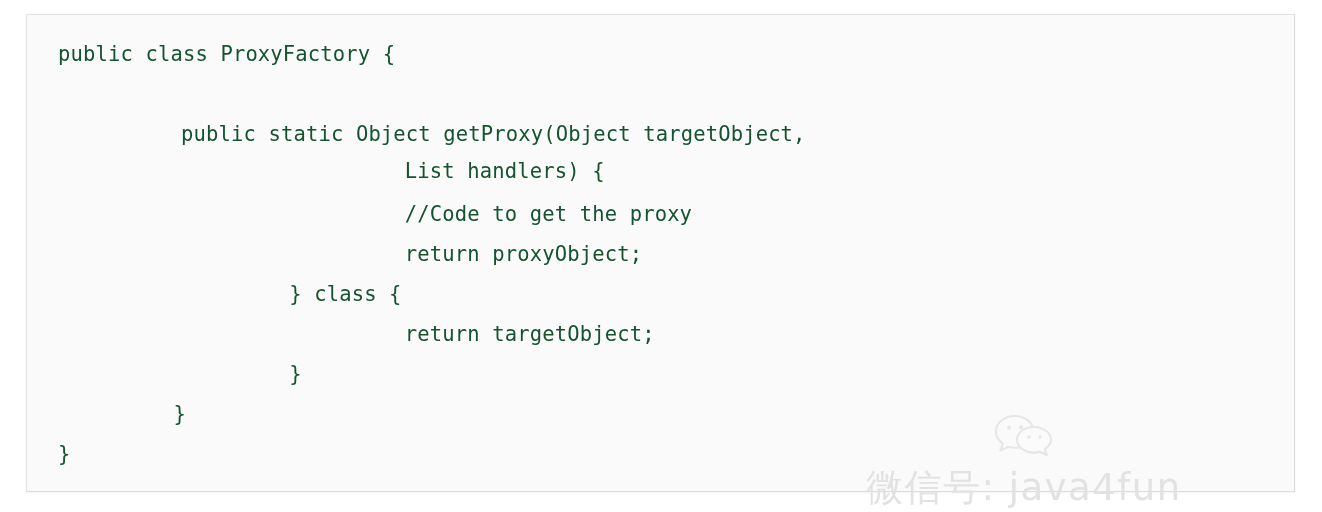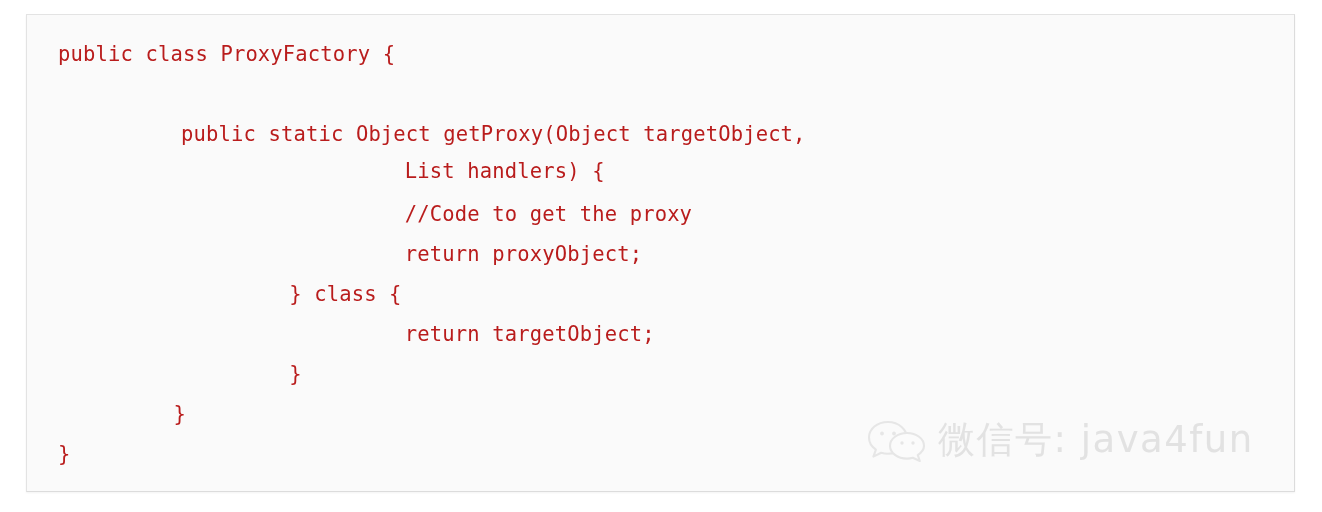--- a/index.html
+++ b/index.html
@@ -47,35 +47,36 @@
 
   .code-line {
     position: absolute;
     left: 31px;
     height: 40px;
     line-height: 40px;
     white-space: pre;
     font-family: "DejaVu Sans Mono", "Liberation Mono", monospace;
     font-size: 20.5px;
     letter-spacing: 0.15px;
-    color: #b91c1c;
+    color: #14532d;
     -webkit-font-smoothing: antialiased;
   }
 
   
   .watermark {
     position: absolute;
     left: 866px;
     top: 412px;
     height: 56px;
     display: flex;
     align-items: center;
     gap: 10px;
     pointer-events: none;
     user-select: none;
+    flex-direction: column;
   }
   .wm-logo {
     width: 62px;
     height: 44px;
     flex: 0 0 auto;
     display: block;
   }
   .wm-text {
     font-family: "DejaVu Sans", "Liberation Sans", sans-serif;
     font-size: 37px;

